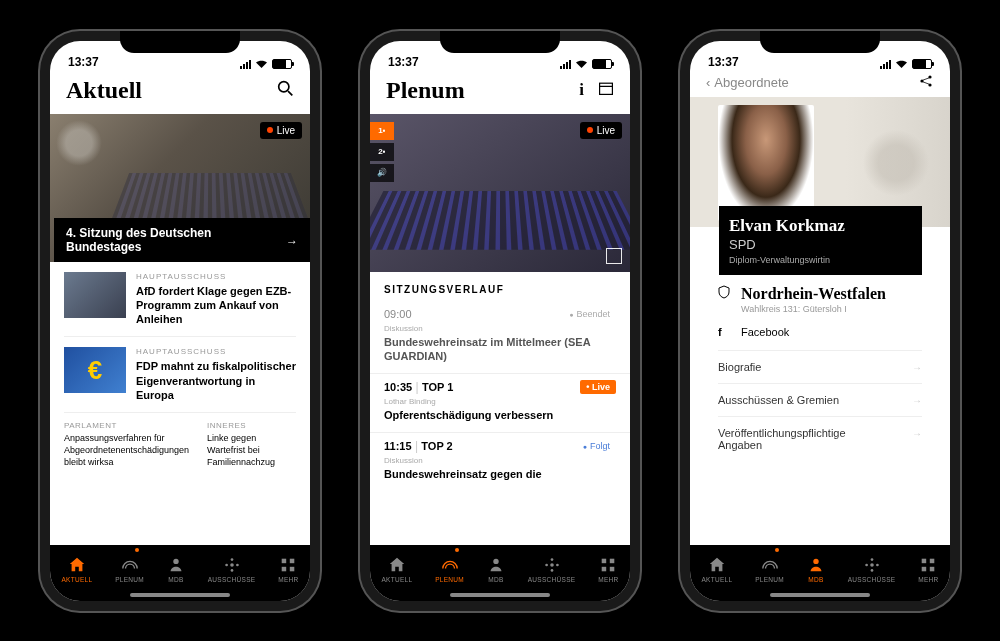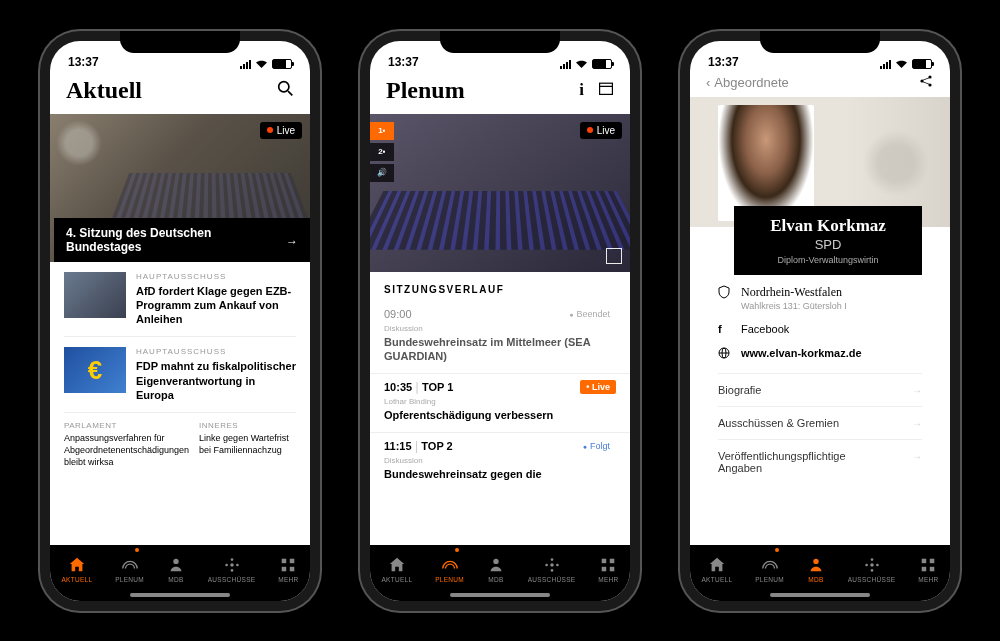--- a/index.html
+++ b/index.html
@@ -143,21 +143,21 @@
     content:'€'; position:absolute; inset:0;
     display:flex;align-items:center;justify-content:center;
     color:#ffcc00; font-size:26px; font-weight:bold;
   }
   .news-cat {
     font-size: 8px; color: #999; letter-spacing: 1px;
     text-transform: uppercase; margin-bottom: 3px;
   }
   .news-title { font-size: 11px; font-weight: 700; line-height: 1.3; }
 
-  .mini-news { display: flex; gap: 10px; padding: 8px 14px 0; }
+  .mini-news { display: flex; gap: 18px; padding: 8px 14px 0; }
   .mini-col { flex: 1; }
   .mini-cat { font-size: 8px; color: #999; letter-spacing: .5px; text-transform: uppercase; margin-bottom: 3px;}
   .mini-title { font-size: 9px; line-height: 1.3; }
 
   
   .plenum-video {
     height: 158px;
     background: linear-gradient(145deg,#5a5568,#2a2838);
     position: relative;
     overflow: hidden;
@@ -218,33 +218,32 @@
     background: radial-gradient(ellipse at 50% 30%, #c89878 0%, #8a6048 30%, #3a2818 50%, #fff 70%);
     border-radius: 2px;
   }
   .profile-eagle {
     position: absolute; right: 18px; top: 30px;
     width: 72px; height: 72px;
     background: radial-gradient(circle, #bab4aa 35%, transparent 65%);
     opacity: .45;
   }
   .profile-name-box {
-    position: absolute; left: 44px; right: 28px; bottom: -48px;
+    position: absolute; left: 29px; right: 28px; bottom: -48px;
     background: #000; color: #fff;
     padding: 10px 10px;
-    text-align: center;
   }
   .profile-name { font-family: Georgia, serif; font-size: 17px; font-weight: 700; }
   .profile-party { font-size: 13px; color: #ccc; margin-top: 1px; }
   .profile-prof { font-size: 9px; color: #aaa; margin-top: 3px; }
 
   .profile-body { padding: 58px 28px 0; }
   .profile-info-row { display: flex; gap: 9px; align-items: flex-start; margin-bottom: 12px; font-size: 11px;}
   .profile-info-icon { width: 14px; flex-shrink: 0; }
-  .profile-region { font-family: Georgia, serif; font-weight: 400; font-size: 12px; }
+  .profile-region { font-family: Georgia, serif; font-weight: 700; font-size: 16px; }
   .profile-sub { color: #999; font-size: 9px; margin-top: 1px; }
   .profile-link {
     display: flex; justify-content: space-between; align-items: flex-start;
     padding: 10px 0;
     border-top: 1px solid #eee;
     font-size: 11px;
     color: #333;
     gap: 25px;
   }
   .profile-links-section { margin-top: 12px; padding: 0;}
@@ -619,30 +618,20 @@
           </span>
           <div>
             <div class="profile-region">Nordrhein-Westfalen</div>
             <div class="profile-sub">Wahlkreis 131: Gütersloh I</div>
           </div>
         </div>
         <div class="profile-info-row">
           <span class="profile-info-icon" style="font-weight:bold;color:#000">f</span>
           <span>Facebook</span>
         </div>
-        <div class="profile-info-row">
-          <span class="profile-info-icon">
-            <svg width="12" height="12" viewBox="0 0 12 12">
-                <circle cx="6" cy="6" r="5" stroke="#000" fill="none"></circle>
-                <ellipse cx="6" cy="6" rx="2" ry="5" stroke="#000" fill="none"></ellipse>
-                <line x1="1" y1="6" x2="11" y2="6" stroke="#000"></line>
-              </svg>
-          </span>
-          <span class="profile-url">www.elvan-korkmaz.de</span>
-        </div>
 
         <div class="profile-links-section">
           <div class="profile-link">
             <span>Biografie</span>
             <span class="chevron">→</span>
           </div>
           <div class="profile-link">
             <span>Ausschüssen &amp; Gremien</span>
             <span class="chevron">→</span>
           </div>

